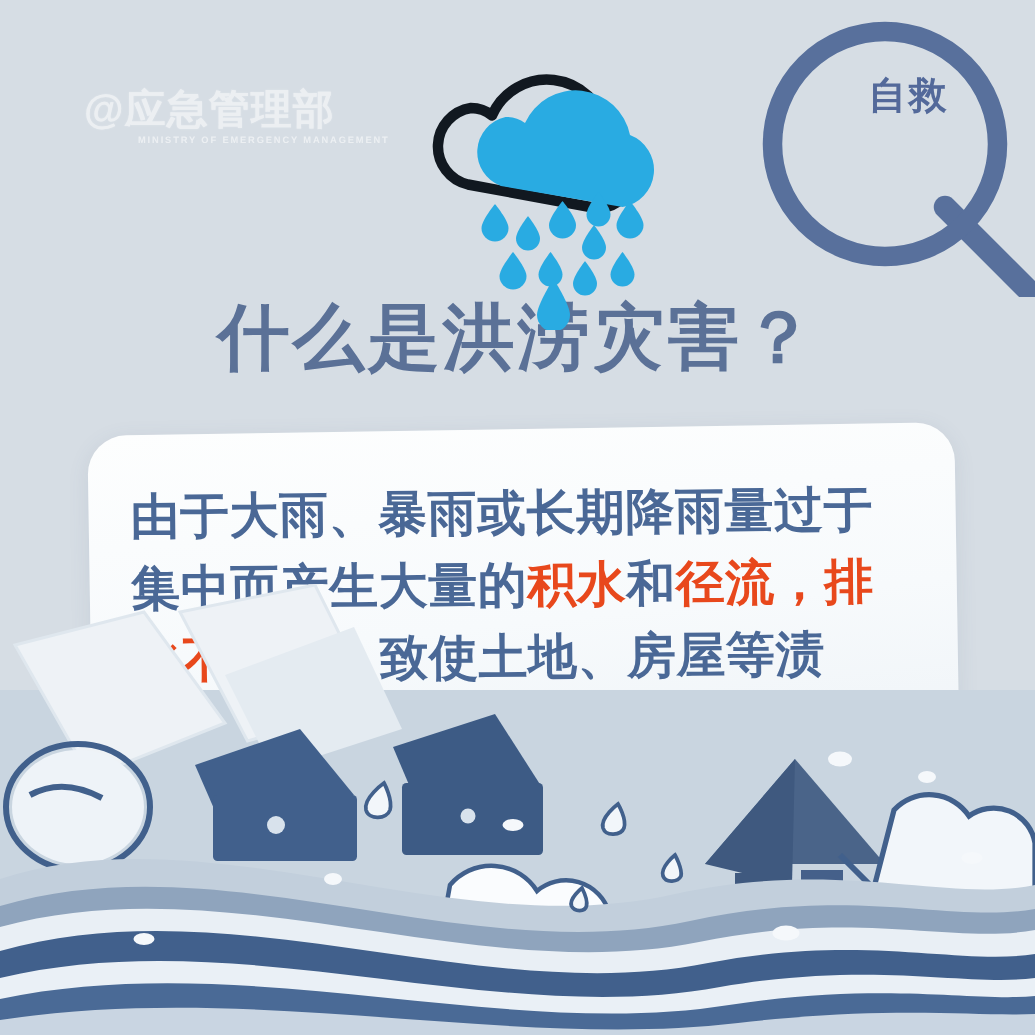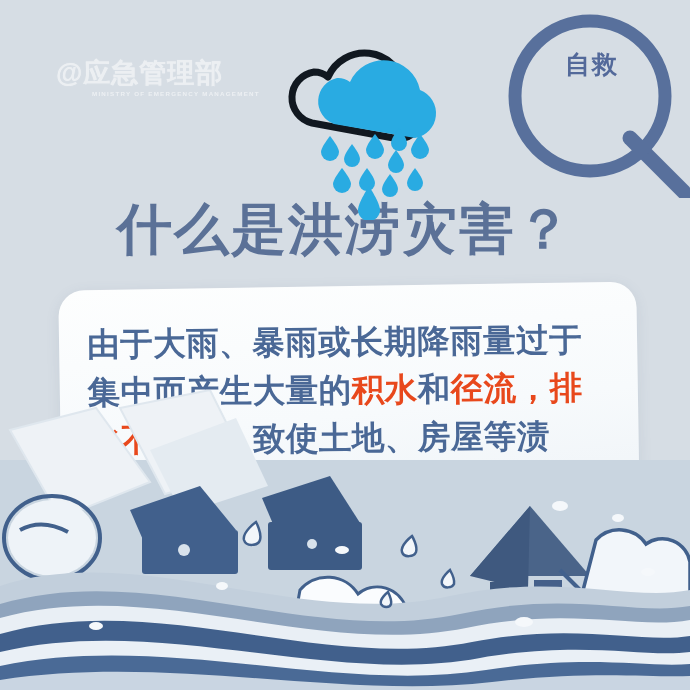--- a/index.html
+++ b/index.html
@@ -34,31 +34,31 @@
     white-space:nowrap; margin-top:2px; margin-left:36px;
     font-weight:700;
   }
 
   
   #cloudwrap { position:absolute; left:272px; top:28px; width:190px; height:176px; }
 
   
   #glass { position:absolute; left:498px; top:8px; width:195px; height:190px; }
   #glass .gtext {
-    position:absolute; left:46px; top:40px;
+    position:absolute; left:60px; top:40px;
     width:96px; text-align:center;
     color:#53699a; font-weight:700; font-size:25px;
     line-height:33px; letter-spacing:2px;
   }
 
   
   #heading {
     position:absolute; left:0; top:193px; width:690px;
     text-align:center;
-    font-size:55px; font-weight:700; letter-spacing:2px;
+    font-size:48px; font-weight:700; letter-spacing:2px;
     color:#5b7197;
     white-space:nowrap;
   }
   #heading .drop-accent {
     position:absolute; left:358px; top:-7px;
     width:22px; height:34px;
   }
 
   
   #card {

